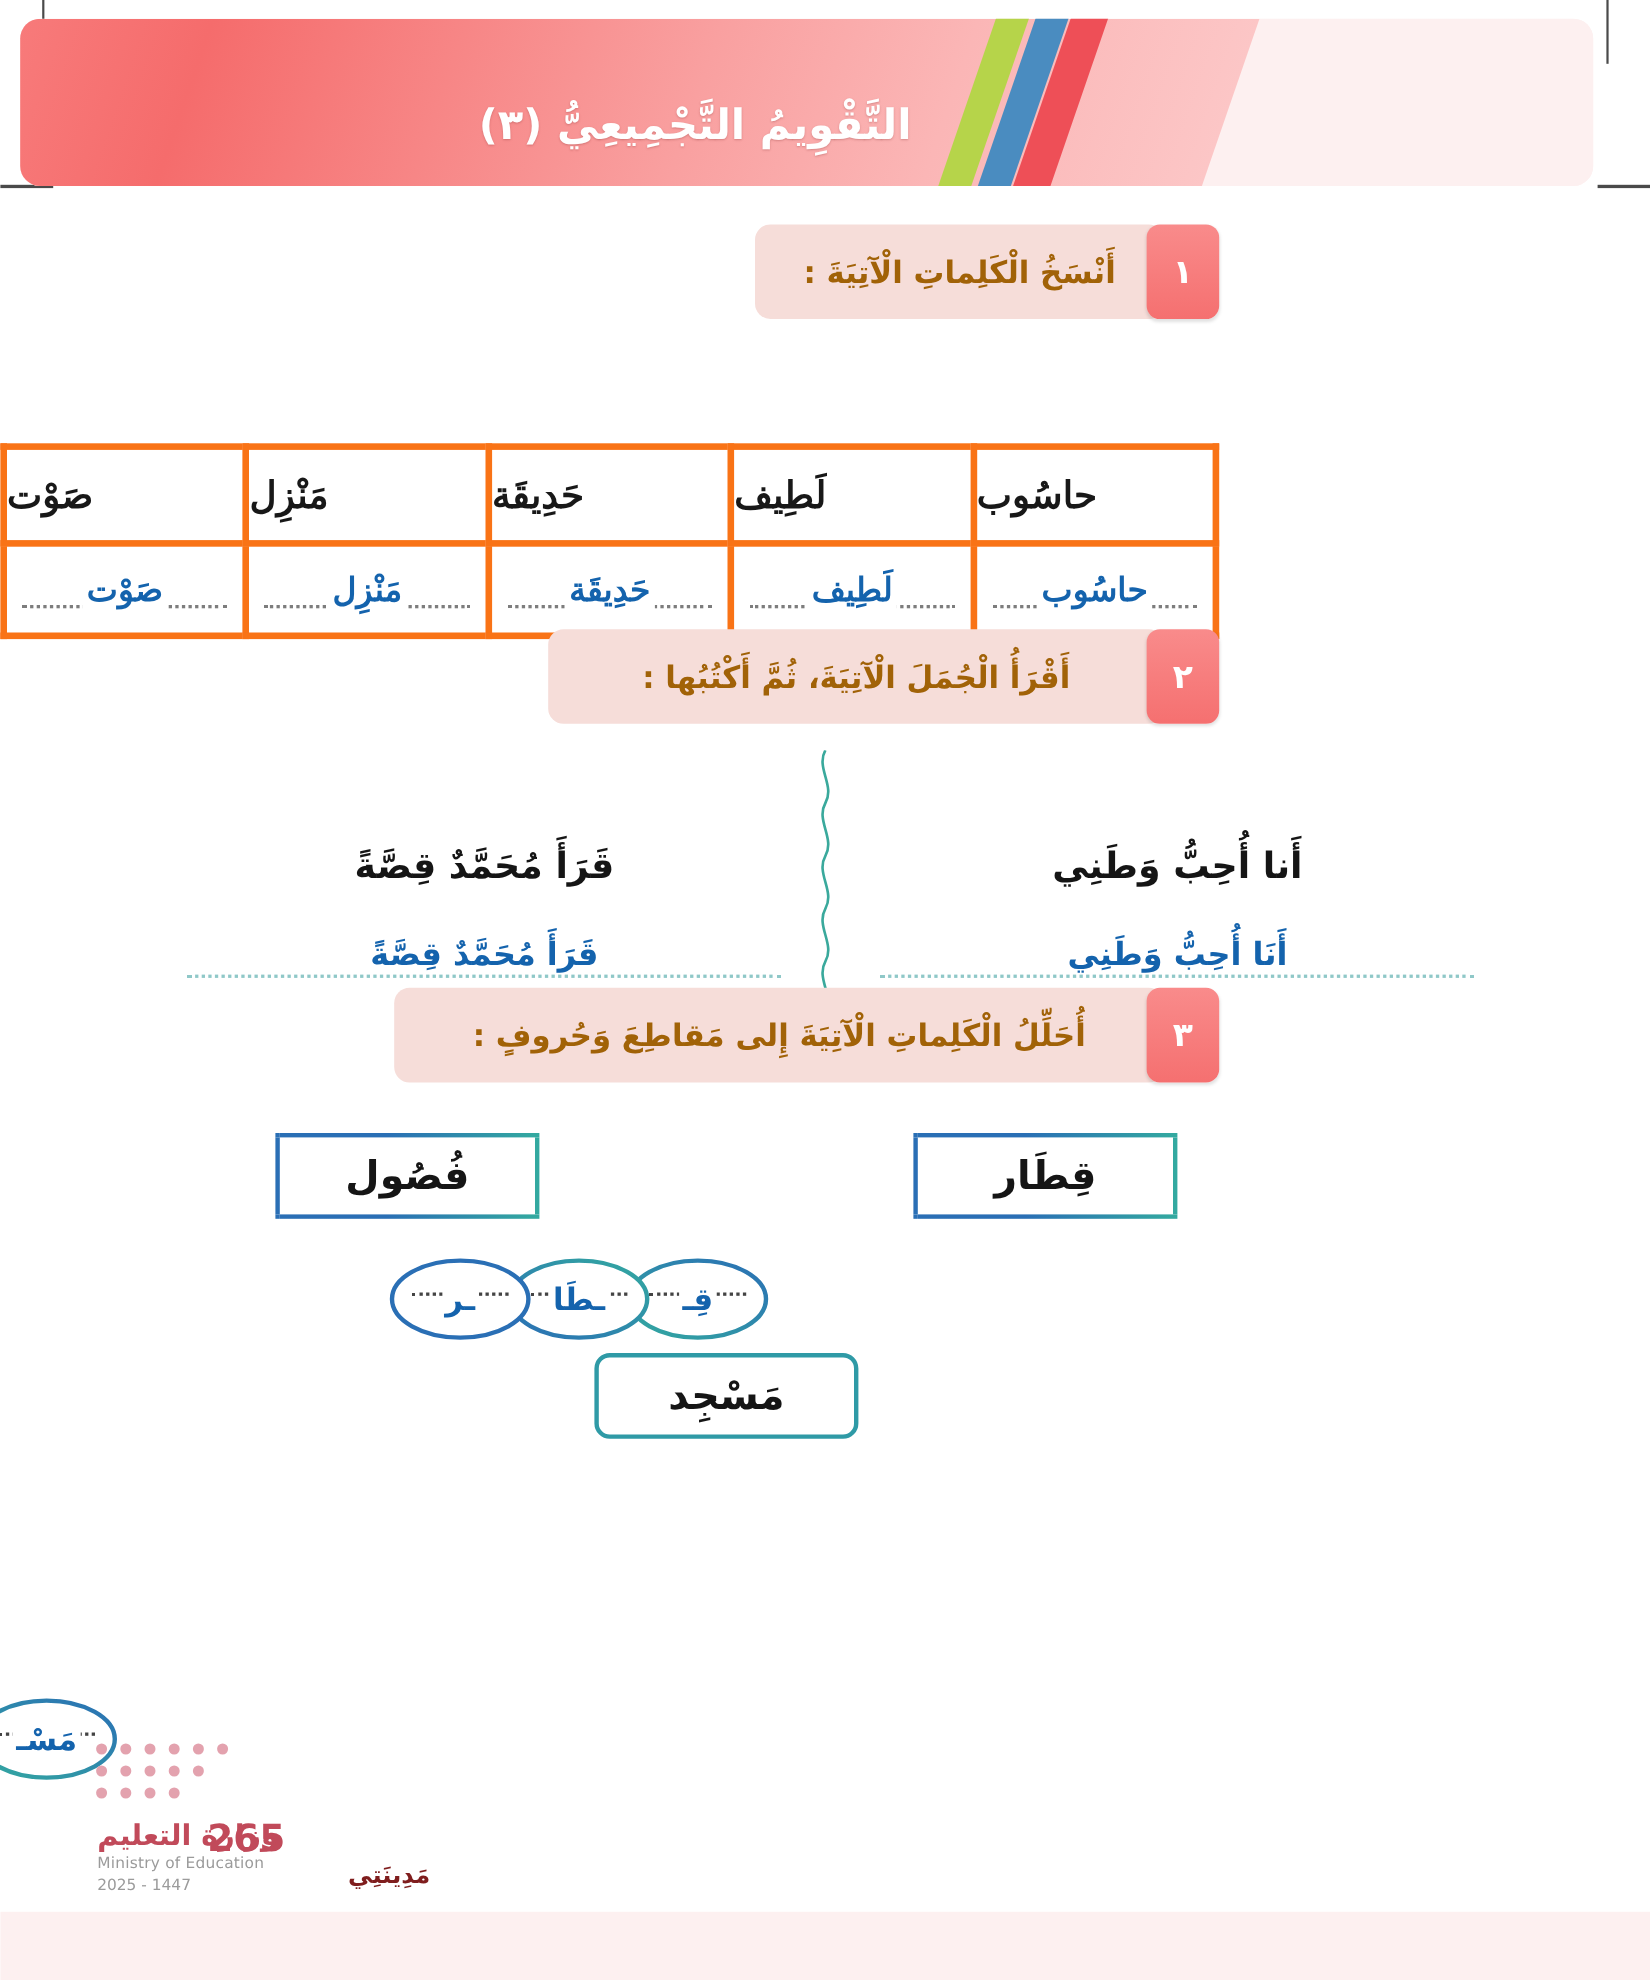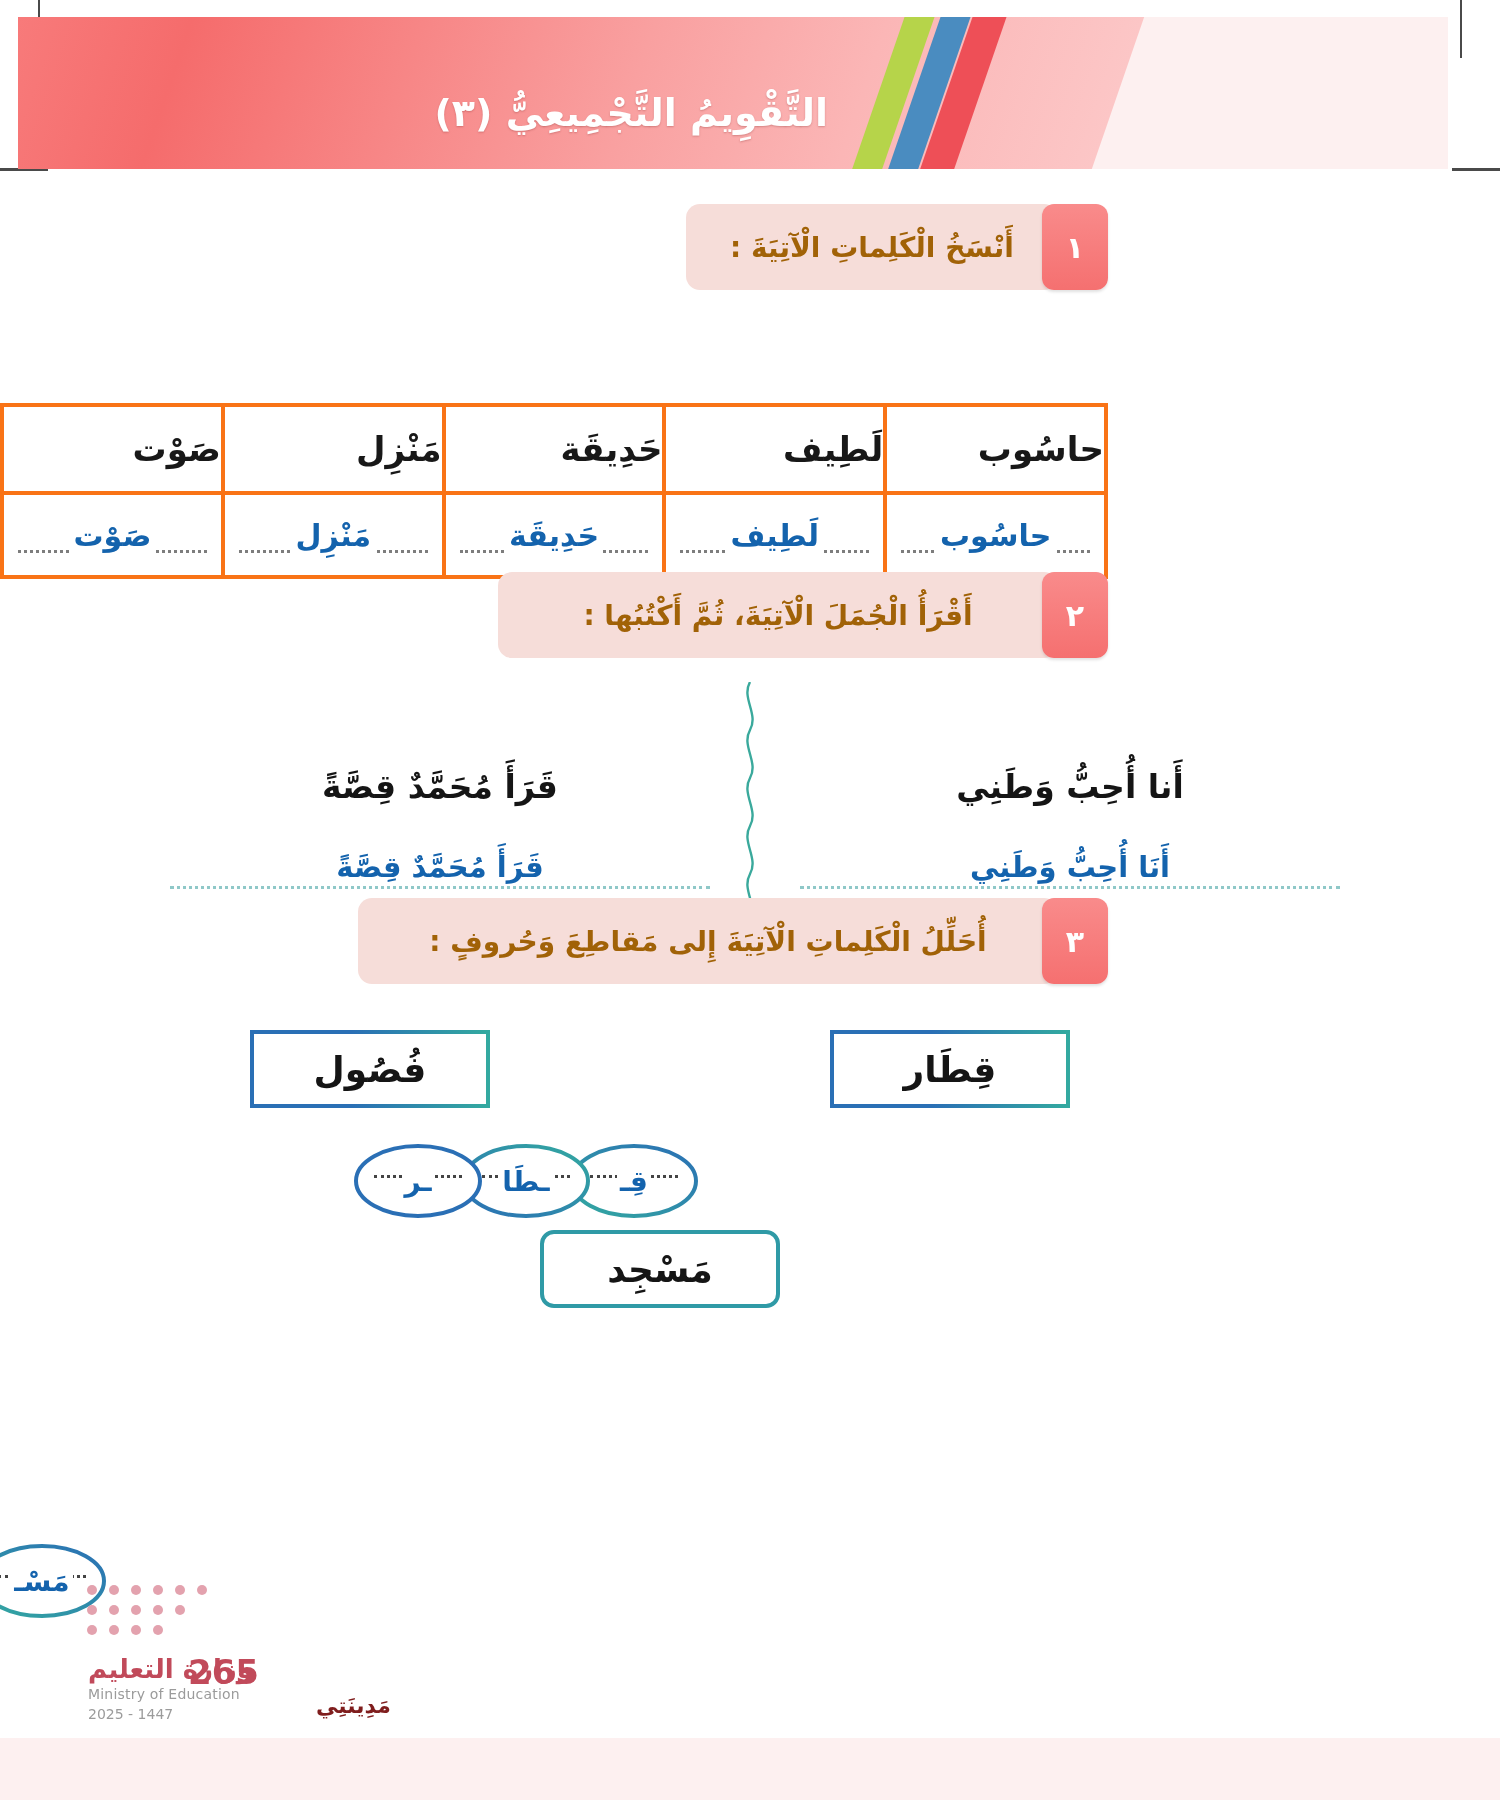--- a/index.html
+++ b/index.html
@@ -26,20 +26,21 @@
   .cm-tr-v { right: 38px; top: 0;    width: 2px;  height: 58px; }
   .cm-tr-h { right: 0;    top: 168px; width: 48px; height: 3px; }
 
   
   #header-banner {
     position: absolute;
     left: 18px; top: 17px;
     width: 1430px; height: 152px;
     background: linear-gradient(100deg, #fdeaea 0%, #fdeaea 28%, #fdf0f0 30%, #fdf0f0 100%);
     overflow: hidden;
+    border-radius: 18px;
   }
   .banner-base {
     position: absolute; inset: 0;
     background: #fdf0f0;
   }
   .banner-main {
     position: absolute;
     left: -60px; top: 0;
     width: 1160px; height: 152px;
     background: linear-gradient(90deg, #f87d7d 0%, #f56c6c 18%, #f9a0a0 58%, #fbb6b6 78%, #fcc6c6 100%);
@@ -115,24 +116,25 @@
   
   #copy-table {
     position: absolute;
     right: 392px; top: 403px;
     width: 1108px;
     border-collapse: collapse;
     table-layout: fixed;
     border: 2px solid #2f9aa6;
   }
   #copy-table td {
-    border: 4px solid #f97316;
-    text-align: right;
+    border: 6px solid #f97316;
+    text-align: left;
     vertical-align: middle;
     height: 72px;
+    font-family: Liberation Serif, serif;
   }
   #copy-table .prompt-cell {
     font-size: 34px;
     font-weight: bold;
     color: #181818;
     height: 88px;
   }
   #copy-table .answer-cell {
     position: relative;
     height: 84px;

